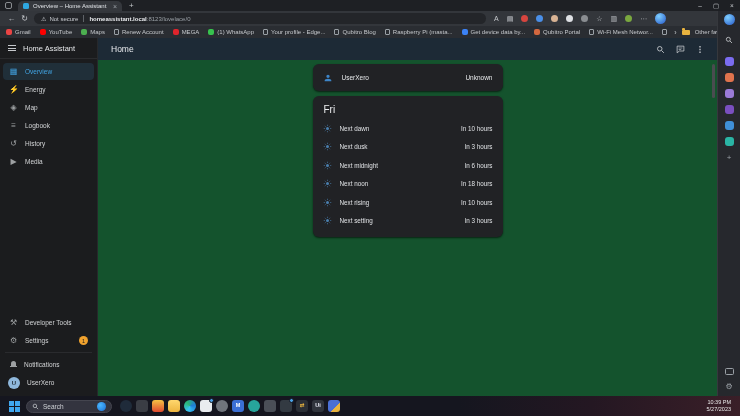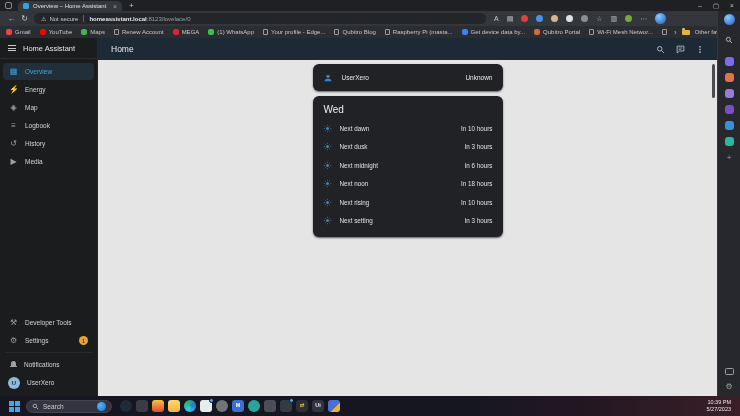--- a/index.html
+++ b/index.html
@@ -86,21 +86,21 @@
               height:9px; border-radius:50%; display:flex; align-items:center; justify-content:center; }
   .bell { width:7px; height:8px; position:relative; flex:none; margin-left:1px; }
   .bell::before { content:""; position:absolute; left:1px; top:0; width:5px; height:5.5px;
                   background:#9da0a2; border-radius:2.5px 2.5px 0 0; }
   .bell::after { content:""; position:absolute; left:0; top:5.5px; width:7px; height:1px;
                  background:#9da0a2; }
   .avatar { width:12px; height:12px; border-radius:50%; background:#8fb8dc; color:#22303c;
             font-size:6px; font-weight:bold; display:flex; align-items:center; justify-content:center;
             flex:none; margin-left:-1px; }
 
-  .ha-main { flex:1; display:flex; flex-direction:column; background:#e5e5e5; position:relative; }
+  .ha-main { flex:1; display:flex; flex-direction:column; background:#14532d; position:relative; }
   .ha-header { height:22px; background:#1d2a36; display:flex; align-items:center; padding:0 13px;
                flex:none; }
   .pg-title { font-size:8.5px; font-weight:500; color:#e8eaed; }
   .ha-hicons { display:flex; gap:11px; align-items:center; margin-left:auto; }
   .hdots { color:#cfd2d6; font-size:8px; font-weight:bold; }
   .ha-content { flex:1; overflow:hidden; padding-top:4px; }
   .card { width:190px; margin:0 auto; background:#212225; border-radius:6px;
           box-shadow:0 1px 2px rgba(0,0,0,.6); }
   .person-card { height:27px; display:flex; align-items:center; padding:0 10px; margin-bottom:5px; }
   .person-name { font-size:6.5px; color:#e6e8ea; margin-left:9px; }
@@ -398,21 +398,21 @@
     </div>
     <div class="ha-content">
       <div class="card person-card">
         <svg width="10" height="10" viewBox="0 0 24 24">
             <path fill="#3d85c8" d="M12 4a4 4 0 1 1 0 8 4 4 0 0 1 0-8zm0 10c4.4 0 8 1.8 8 4v2H4v-2c0-2.2 3.6-4 8-4z"></path>
           </svg>
         <span class="person-name">UserXero</span>
         <span class="person-state">Unknown</span>
       </div>
       <div class="card sun-card">
-        <div class="sun-title">Wed</div>
+        <div class="sun-title">Fri</div>
         <div>
 
             <div class="sun-row">
               <svg width="9" height="9" viewBox="0 0 24 24">
                 <circle cx="12" cy="12" r="4" fill="#4a7fae"></circle>
                 <g stroke="#4a7fae" stroke-width="1.8">
                   <path d="M12 2v3M12 19v3M2 12h3M19 12h3M4.9 4.9l2.1 2.1M17 17l2.1 2.1M19.1 4.9L17 7M7 17l-2.1 2.1"></path>
                 </g>
               </svg>
               <span class="sun-label">Next dawn</span>

